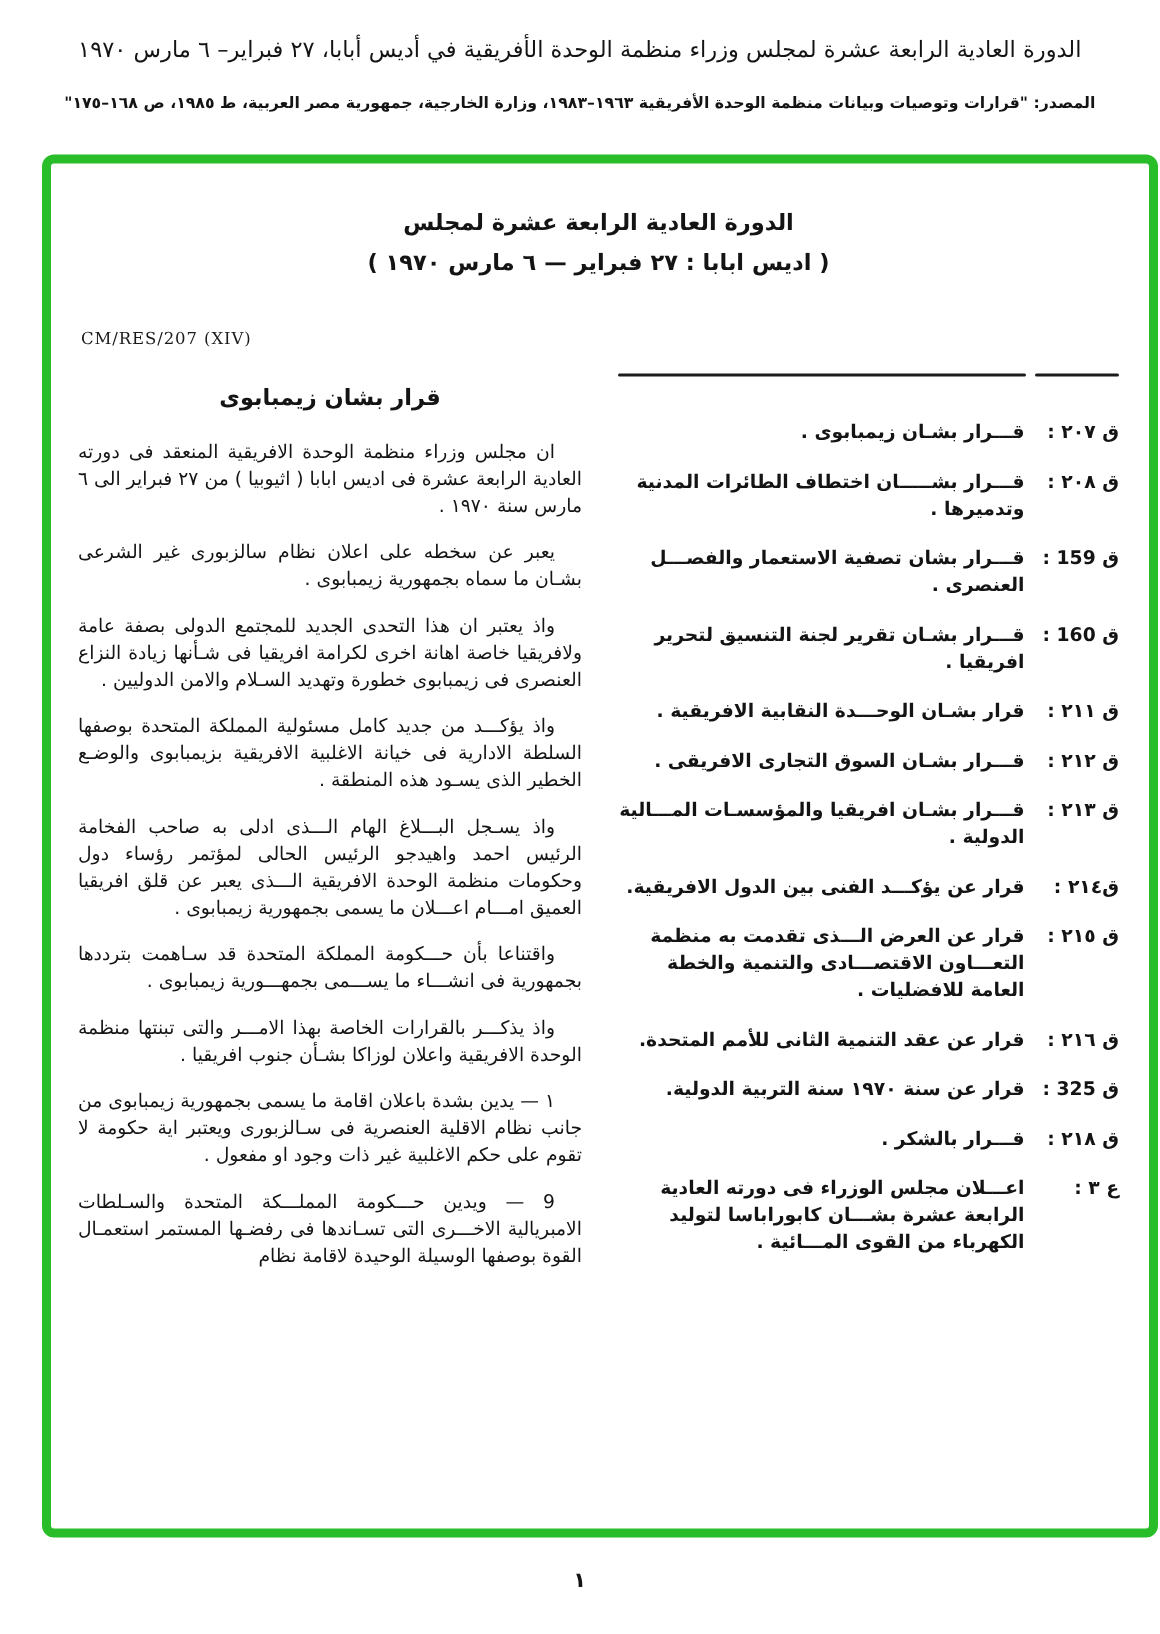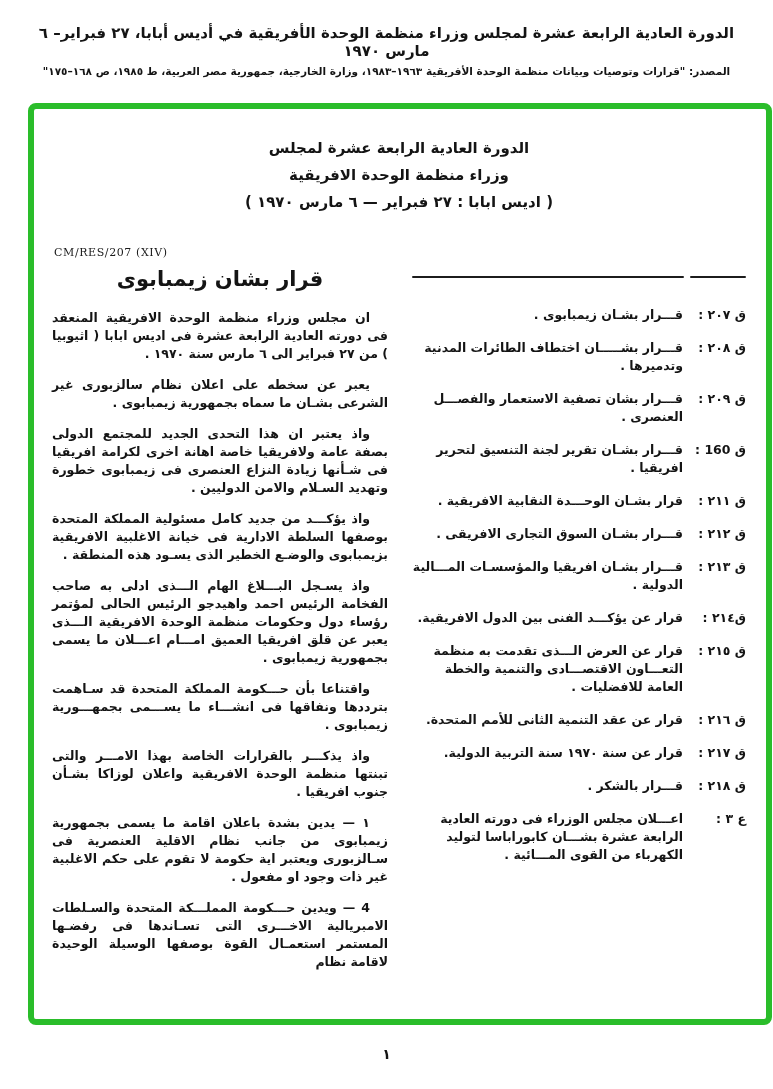--- a/index.html
+++ b/index.html
@@ -16,22 +16,22 @@
   .page { position: absolute; inset: 0; }
 
   
   .page-header {
     position: absolute;
     top: 24px; left: 28px; right: 28px;
     direction: rtl;
     text-align: center;
   }
   .page-header .line1 {
-    font-size: 15px; font-weight: 700; letter-spacing: 0.2px;
-    margin-bottom: 5px;
+    font-size: 15px; font-weight: 400; letter-spacing: 0.2px;
+    margin-bottom: 21px;
   }
   .page-header .line2 {
     font-size: 10.5px; font-weight: 700;
   }
 
   
   .green-box {
     position: absolute;
     left: 28px; top: 103px;
     width: 744px; height: 922px;
@@ -84,31 +84,31 @@
     direction: ltr;
     text-align: left;
     font-family: "DejaVu Serif", serif;
     font-size: 11px;
     letter-spacing: 0.6px;
     margin: 6px 0 0 2px;
     color: #1a1a1a;
   }
   .doc-title {
     text-align: center;
-    font-size: 21px;
-    font-weight: 700;
-    margin: 8px 0 18px 0;
+    font-size: 15px;
+    font-weight: 700;
+    margin: 24px 0 18px 0;
     letter-spacing: 0.3px;
   }
   .para {
     direction: rtl;
     text-align: justify;
     text-indent: 18px;
     font-size: 12.5px;
-    font-weight: 700;
+    font-weight: 400;
     line-height: 18px;
     margin: 0 0 13px 0;
   }
 
   
   .page-num {
     position: absolute;
     top: 1046px; left: 0; right: 0;
     text-align: center;
     font-size: 14px;
@@ -122,42 +122,41 @@
 
   <div class="page-header">
     <div class="line1">الدورة العادية الرابعة عشرة لمجلس وزراء منظمة الوحدة الأفريقية في أديس أبابا، ٢٧ فبراير– ٦ مارس ١٩٧٠</div>
     <div class="line2">المصدر: "قرارات وتوصيات وبيانات منظمة الوحدة الأفريقية ١٩٦٣–١٩٨٣، وزارة الخارجية، جمهورية مصر العربية، ط ١٩٨٥، ص ١٦٨–١٧٥"</div>
   </div>
 
   <div class="green-box">
 
     <div class="doc-header">
       <div>الدورة العادية الرابعة عشرة لمجلس</div>
-      <div>وزراء منظمة الوحدة الافريقية</div>
       <div>( اديس ابابا : ٢٧ فبراير — ٦ مارس ١٩٧٠ )</div>
     </div>
 
     <div class="columns">
 
       <div class="col-toc">
         <div class="toc-rule">
           <div class="seg seg-short"></div>
           <div class="seg seg-long"></div>
         </div>
 
         <div class="toc-item">
           <span class="toc-label">ق ٢٠٧ :</span>
           <span class="toc-text">قـــرار بشـان زيمبابوى .</span>
         </div>
         <div class="toc-item">
           <span class="toc-label">ق ٢٠٨ :</span>
           <span class="toc-text">قـــرار بشـــــان اختطاف الطائرات المدنية وتدميرها .</span>
         </div>
         <div class="toc-item">
-          <span class="toc-label">ق ٢٠٩ :</span>
+          <span class="toc-label">ق 159 :</span>
           <span class="toc-text">قـــرار بشان تصفية الاستعمار والفصـــل العنصرى .</span>
         </div>
         <div class="toc-item">
           <span class="toc-label">ق 160 :</span>
           <span class="toc-text">قـــرار بشـان تقرير لجنة التنسيق لتحرير افريقيا .</span>
         </div>
         <div class="toc-item">
           <span class="toc-label">ق ٢١١ :</span>
           <span class="toc-text">قرار بشـان الوحـــدة النقابية الافريقية .</span>
         </div>
@@ -175,21 +174,21 @@
         </div>
         <div class="toc-item">
           <span class="toc-label">ق ٢١٥ :</span>
           <span class="toc-text">قرار عن العرض الـــذى تقدمت به منظمة التعـــاون الاقتصـــادى والتنمية والخطة العامة للافضليات .</span>
         </div>
         <div class="toc-item">
           <span class="toc-label">ق ٢١٦ :</span>
           <span class="toc-text">قرار عن عقد التنمية الثانى للأمم المتحدة.</span>
         </div>
         <div class="toc-item">
-          <span class="toc-label">ق ٢١٧ :</span>
+          <span class="toc-label">ق 325 :</span>
           <span class="toc-text">قرار عن سنة ١٩٧٠ سنة التربية الدولية.</span>
         </div>
         <div class="toc-item">
           <span class="toc-label">ق ٢١٨ :</span>
           <span class="toc-text">قـــرار بالشكر .</span>
         </div>
         <div class="toc-item">
           <span class="toc-label">ع ٣ :</span>
           <span class="toc-text">اعـــلان مجلس الوزراء فى دورته العادية الرابعة عشرة بشـــان كابوراباسا لتوليد الكهرباء من القوى المـــائية .</span>
         </div>
@@ -197,24 +196,24 @@
 
       <div class="col-body">
         <div class="doc-ref">CM/RES/207 (XIV)</div>
         <div class="doc-title">قرار بشان زيمبابوى</div>
 
         <p class="para">ان مجلس وزراء منظمة الوحدة الافريقية المنعقد فى دورته العادية الرابعة عشرة فى اديس ابابا ( اثيوبيا ) من ٢٧ فبراير الى ٦ مارس سنة ١٩٧٠ .</p>
         <p class="para">يعبر عن سخطه على اعلان نظام سالزبورى غير الشرعى بشـان ما سماه بجمهورية زيمبابوى .</p>
         <p class="para">واذ يعتبر ان هذا التحدى الجديد للمجتمع الدولى بصفة عامة ولافريقيا خاصة اهانة اخرى لكرامة افريقيا فى شـأنها زيادة النزاع العنصرى فى زيمبابوى خطورة وتهديد السـلام والامن الدوليين .</p>
         <p class="para">واذ يؤكـــد من جديد كامل مسئولية المملكة المتحدة بوصفها السلطة الادارية فى خيانة الاغلبية الافريقية بزيمبابوى والوضـع الخطير الذى يسـود هذه المنطقة .</p>
         <p class="para">واذ يسـجل البـــلاغ الهام الـــذى ادلى به صاحب الفخامة الرئيس احمد واهيدجو الرئيس الحالى لمؤتمر رؤساء دول وحكومات منظمة الوحدة الافريقية الـــذى يعبر عن قلق افريقيا العميق امـــام اعـــلان ما يسمى بجمهورية زيمبابوى .</p>
-        <p class="para">واقتناعا بأن حـــكومة المملكة المتحدة قد سـاهمت بترددها ونفاقها فى انشـــاء ما يســـمى بجمهـــورية زيمبابوى .</p>
+        <p class="para">واقتناعا بأن حـــكومة المملكة المتحدة قد سـاهمت بترددها بجمهورية فى انشـــاء ما يســـمى بجمهـــورية زيمبابوى .</p>
         <p class="para">واذ يذكـــر بالقرارات الخاصة بهذا الامـــر والتى تبنتها منظمة الوحدة الافريقية واعلان لوزاكا بشـأن جنوب افريقيا .</p>
         <p class="para">١ — يدين بشدة باعلان اقامة ما يسمى بجمهورية زيمبابوى من جانب نظام الاقلية العنصرية فى سـالزبورى ويعتبر اية حكومة لا تقوم على حكم الاغلبية غير ذات وجود او مفعول .</p>
-        <p class="para">4 — ويدين حـــكومة المملـــكة المتحدة والسـلطات الامبريالية الاخـــرى التى تسـاندها فى رفضـها المستمر استعمـال القوة بوصفها الوسيلة الوحيدة لاقامة نظام</p>
+        <p class="para">9 — ويدين حـــكومة المملـــكة المتحدة والسـلطات الامبريالية الاخـــرى التى تسـاندها فى رفضـها المستمر استعمـال القوة بوصفها الوسيلة الوحيدة لاقامة نظام</p>
       </div>
 
     </div>
   </div>
 
   <div class="page-num">١</div>
 
 </div>
 
 </body></html>

